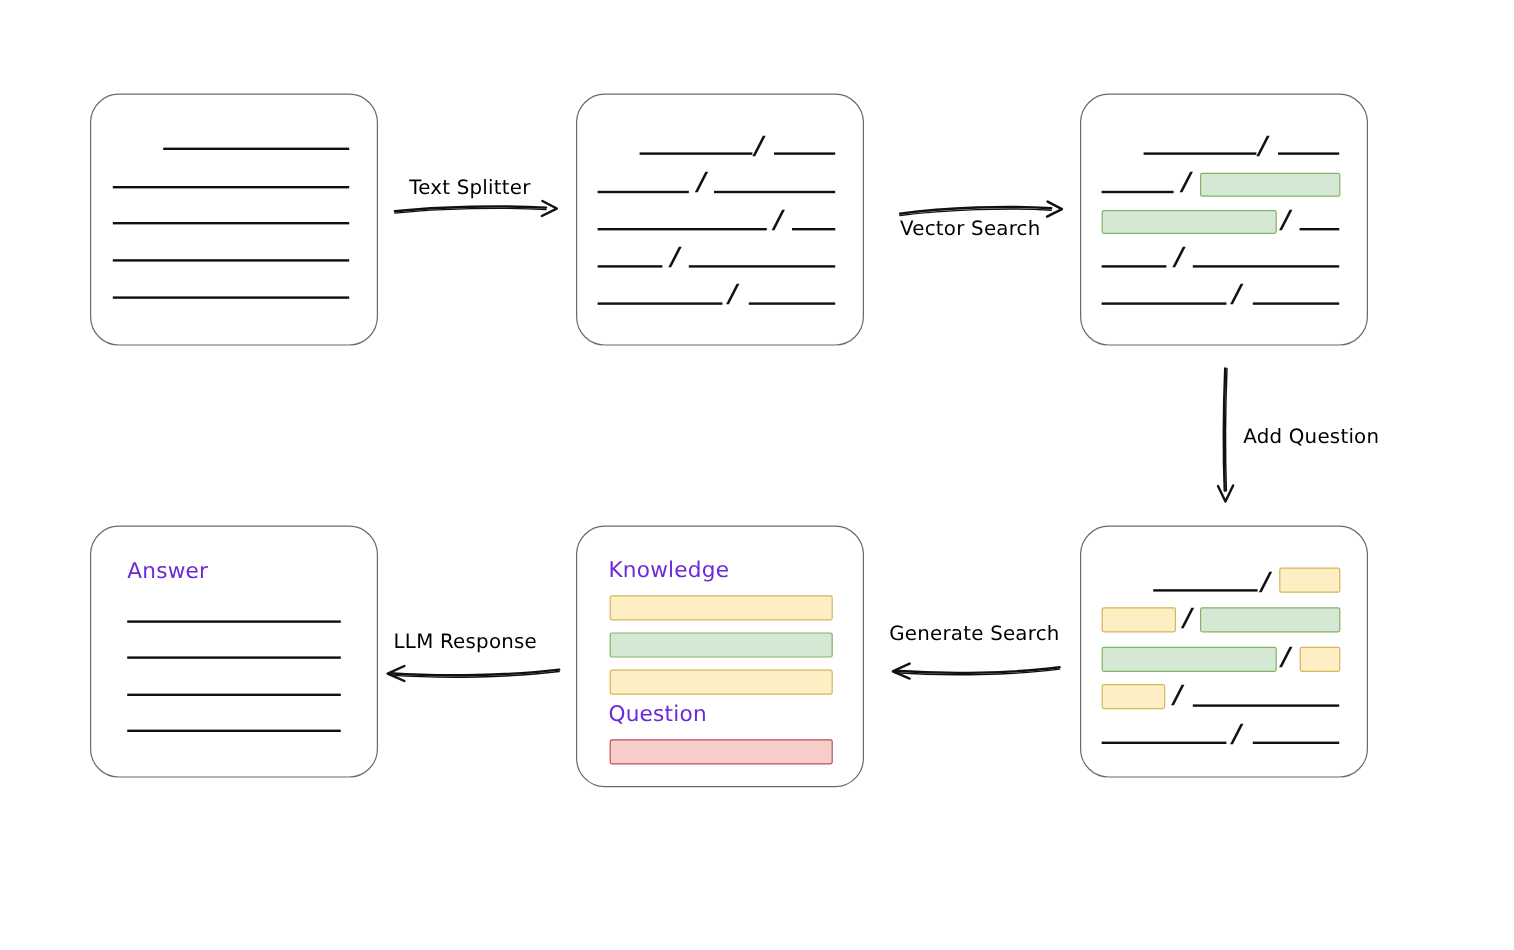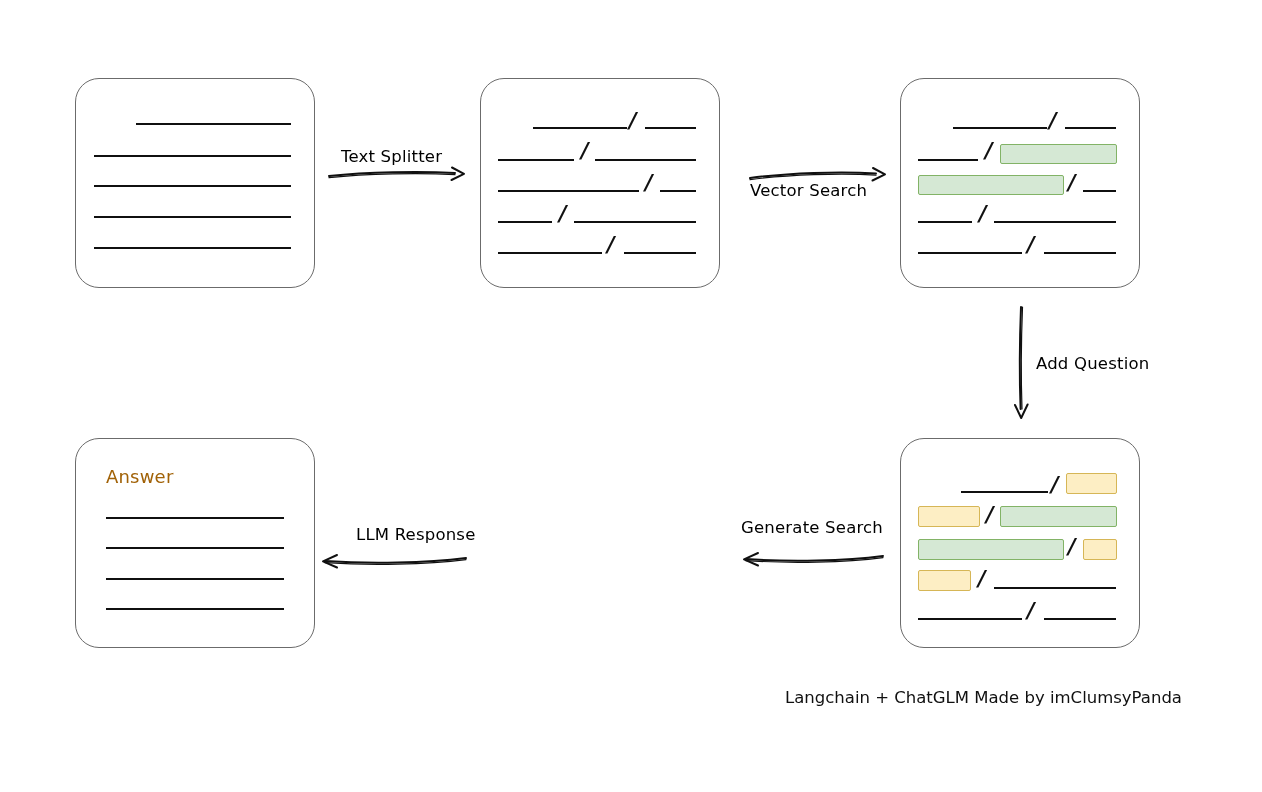--- a/index.html
+++ b/index.html
@@ -18,21 +18,21 @@
   .slash{position:absolute;font-size:21px;line-height:1;font-style:italic;
          font-weight:700;color:#101010;font-family:"DejaVu Sans",sans-serif;}
 
   
   .bar{position:absolute;box-sizing:border-box;border-radius:2px;}
   .bar.green{background:#d5e8d4;border:1.6px solid #82b366;}
   .bar.yellow{background:#fdeec4;border:1.6px solid #d6b656;}
   .bar.red{background:#f8cecc;border:1.6px solid #b85450;}
 
   
-  .card-title{position:absolute;font-size:18px;color:#a16207;
+  .card-title{position:absolute;font-size:18px;color:#6d28d9;
               letter-spacing:.2px;white-space:nowrap;}
 
   
   .arrow{position:absolute;}
   .arrow svg{display:block;overflow:visible;}
   .arrow-label{position:absolute;font-size:16.5px;color:#000000;
                white-space:nowrap;letter-spacing:.2px;}
 
   
   .footer{position:absolute;font-size:16.5px;color:#101010;white-space:nowrap;}
@@ -148,33 +148,40 @@
 
   <div class="arrow" style="left:740px;top:548px;width:145px;height:22px;">
     <svg width="145" height="22" viewBox="0 0 145 22">
       <path d="M143,8 C105,13 50,14 6,11" fill="none" stroke="#101010" stroke-width="2" stroke-linecap="round"></path>
       <path d="M143,9.6 C105,14.6 50,15.6 6,12.6" fill="none" stroke="#101010" stroke-width="1.2" stroke-linecap="round"></path>
       <path d="M18,5 L4,11.4 L18,17.5" fill="none" stroke="#101010" stroke-width="2" stroke-linejoin="round" stroke-linecap="round"></path>
     </svg>
   </div>
   <div class="arrow-label" style="left:741px;top:518px;">Generate Search</div>
 
+  <div class="card" style="left:480px;top:438px;width:240px;height:218px;">
+    <div class="card-title" style="left:26px;top:26px;">Knowledge</div>
+    <div class="bar yellow" style="left:27px;top:57px;width:186px;height:21px;"></div>
+    <div class="bar green" style="left:27px;top:88px;width:186px;height:21px;"></div>
+    <div class="bar yellow" style="left:27px;top:119px;width:186px;height:21px;"></div>
+    <div class="card-title" style="left:26px;top:146px;">Question</div>
+    <div class="bar red" style="left:27px;top:177px;width:186px;height:21px;"></div>
+  </div>
 
   <div class="arrow" style="left:318px;top:550px;width:150px;height:22px;">
     <svg width="150" height="22" viewBox="0 0 150 22">
       <path d="M148,8 C108,13 52,14 7,11" fill="none" stroke="#101010" stroke-width="2" stroke-linecap="round"></path>
       <path d="M148,9.6 C108,14.6 52,15.6 7,12.6" fill="none" stroke="#101010" stroke-width="1.2" stroke-linecap="round"></path>
       <path d="M19,5 L5,11.4 L19,17.5" fill="none" stroke="#101010" stroke-width="2" stroke-linejoin="round" stroke-linecap="round"></path>
     </svg>
   </div>
-  <div class="arrow-label" style="left:328px;top:525px;margin-left:28px;">LLM Response</div>
+  <div class="arrow-label" style="left:328px;top:525px;">LLM Response</div>
 
   <div class="card" style="left:75px;top:438px;width:240px;height:210px;">
     <div class="card-title" style="left:30px;top:27px;">Answer</div>
     <div class="ln" style="left:30px;top:78px;width:178px;"></div>
     <div class="ln" style="left:30px;top:108px;width:178px;"></div>
     <div class="ln" style="left:30px;top:139px;width:178px;"></div>
     <div class="ln" style="left:30px;top:169px;width:178px;"></div>
   </div>
 
-  <div class="footer" style="left:785px;top:688px;">Langchain + ChatGLM Made by imClumsyPanda</div>
 
 </div>
 
 </body></html>

